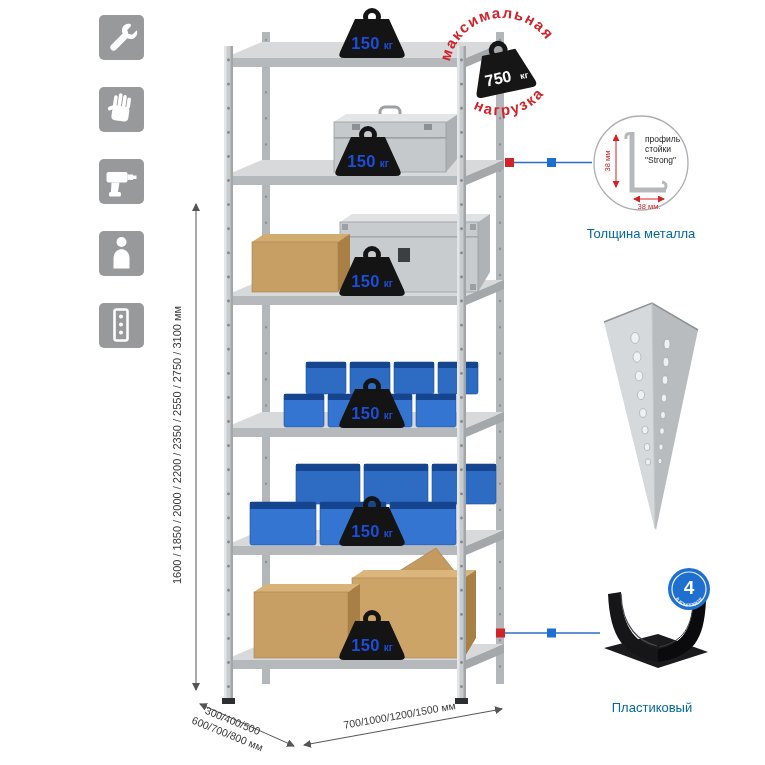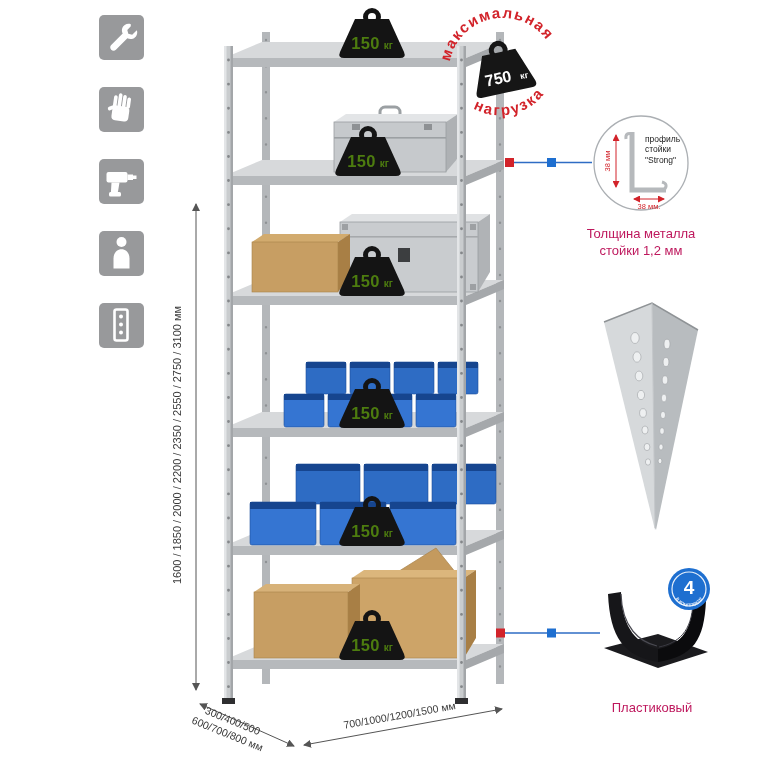--- a/index.html
+++ b/index.html
@@ -5,32 +5,32 @@
   * { margin:0; padding:0; box-sizing:border-box; }
   html,body { width:765px; height:765px; background:#fff; font-family:"Liberation Sans",sans-serif; }
   #stage { position:relative; width:765px; height:765px; overflow:hidden; background:#fff; }
   #scene { position:absolute; left:0; top:0; }
 
   .icon-box { position:absolute; left:99px; width:45px; height:45px; background:#98999b;
               border-radius:5px; display:flex; align-items:center; justify-content:center; }
 
   .weight { position:absolute; width:100px; height:56px; z-index:5; }
   .weight svg { position:absolute; left:0; top:0; }
-  .weight-label { position:absolute; left:0; right:0; top:28px; text-align:center; color:#4d7c0f; font-weight:bold; }
+  .weight-label { position:absolute; left:0; right:0; top:28px; text-align:center; color:#1d4ed8; font-weight:bold; }
   .wv { font-size:16.5px; letter-spacing:.3px; }
   .wu { font-size:10px; margin-left:4px; }
 
   .dim-height { position:absolute; left:-73px; top:439px; width:500px; text-align:center;
                 font-size:11px; color:#3a3a3a; transform:rotate(-90deg); white-space:nowrap; }
   .dim-depth  { position:absolute; left:150px; top:714px; width:160px; text-align:center;
                 font-size:10.5px; color:#3a3a3a; transform:rotate(22deg); line-height:1.3; }
   .dim-width  { position:absolute; left:292px; top:709px; width:215px; text-align:center;
                 font-size:10.5px; color:#3a3a3a; transform:rotate(-10deg); }
 
-  .caption { position:absolute; text-align:center; font-size:13px; color:#be185d; line-height:1.3; }
+  .caption { position:absolute; text-align:center; font-size:13px; color:#0369a1; line-height:1.3; }
   #caption-profile { left:556px; top:226px; width:170px; }
   #caption-foot    { left:566px; top:700px; width:172px; }
 
   #stamp { position:absolute; left:422px; top:-12px; width:160px; height:160px;
            transform:rotate(-12deg); z-index:6; }
 </style>
 </head>
 <body>
 
 <div id="stage">
@@ -375,19 +375,18 @@
 
   <div class="dim-height">1600 / 1850 / 2000 / 2200 / 2350 / 2550 / 2750 / 3100 мм</div>
   <div class="dim-depth">
     <div>300/400/500</div>
     <div>600/700/800 мм</div>
   </div>
   <div class="dim-width">700/1000/1200/1500 мм</div>
 
   <div class="caption" id="caption-profile">
     <div>Толщина металла</div>
-    <div>стойки 1,2 мм</div>
   </div>
   <div class="caption" id="caption-foot">
     <div>Пластиковый</div>
   </div>
 
 </div>
 
 </body></html>

